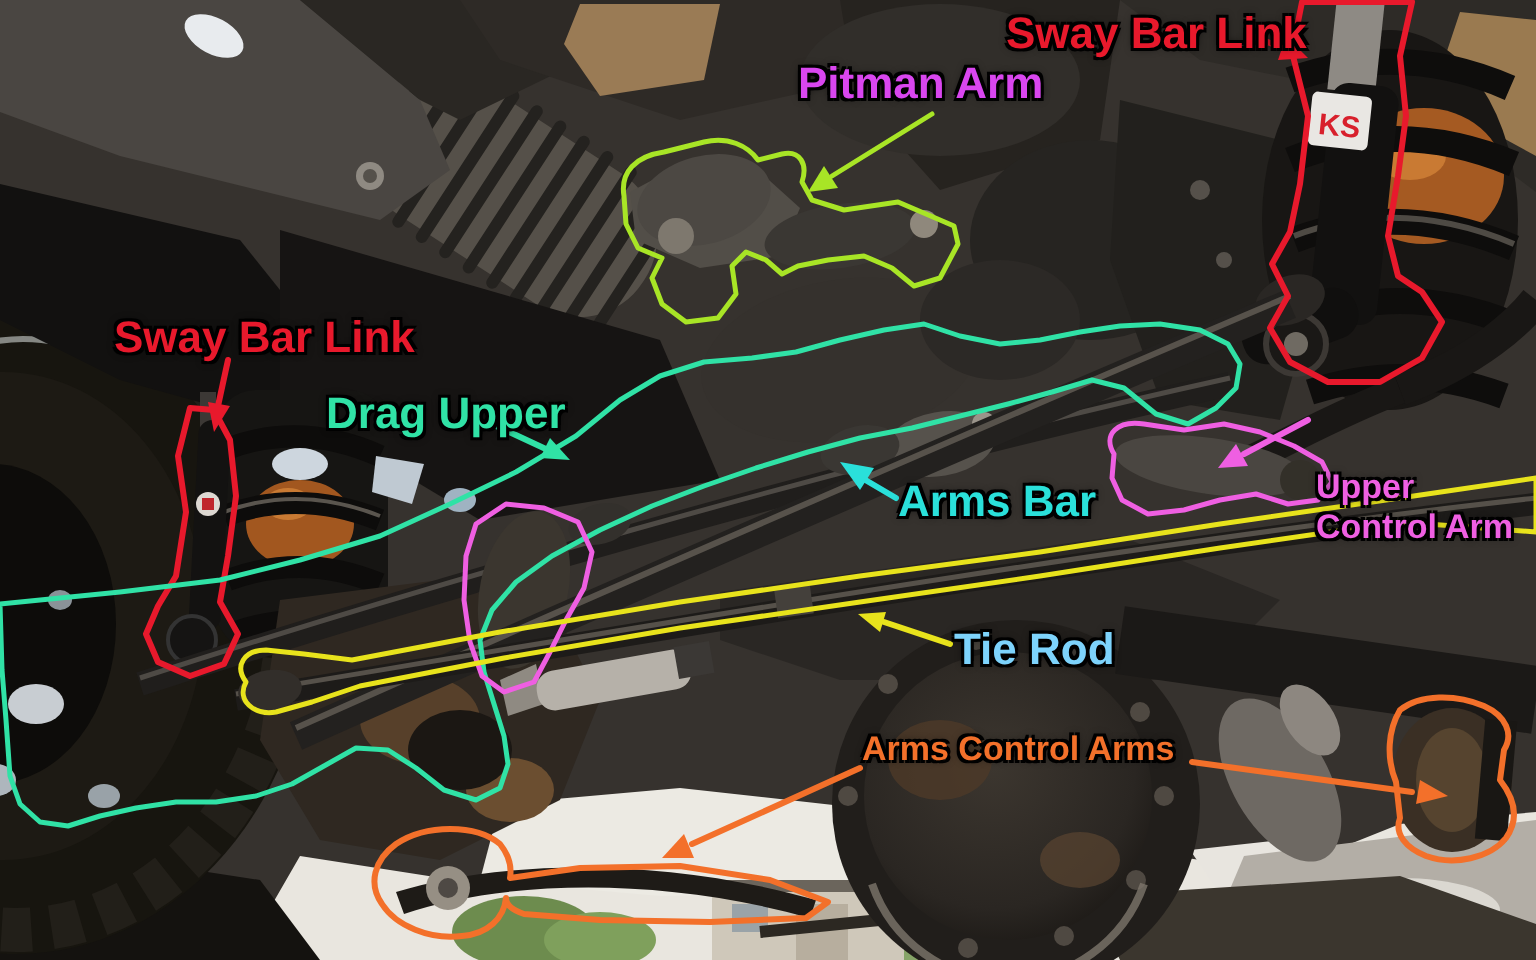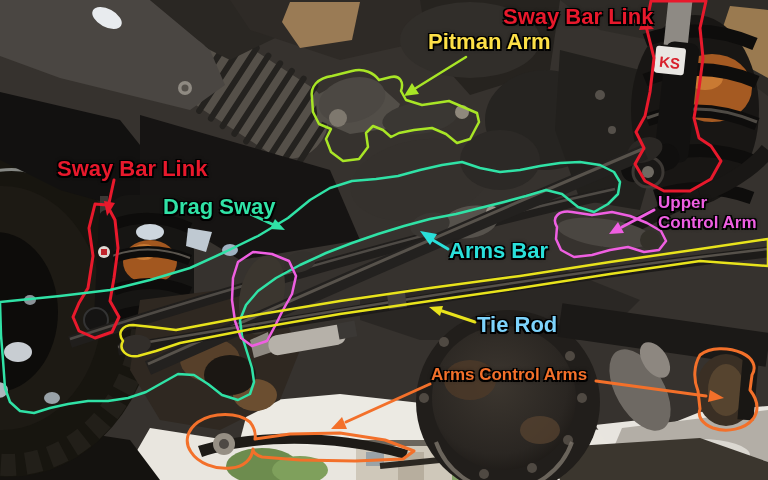--- a/index.html
+++ b/index.html
@@ -260,20 +260,20 @@
     <path stroke-width="3" d="M253,449 C252,459 244,467 231,468 C215,470 198,463 191,452 C184,442 187,430 198,422 C213,412 238,412 250,422 C254,427 256,433 255,439 L290,434 L340,433 L385,440 L414,451 L403,459 L355,461 L300,460 L262,457 C256,455 253,452 253,449 Z" stroke="#f3702a"></path>
     <path stroke-width="3" d="M700,355 C710,347 728,347 742,353 C753,358 757,367 752,375 L750,390 C757,399 760,409 753,419 C745,429 727,433 713,428 C703,424 697,417 700,409 L698,391 C693,379 694,365 700,355 Z" stroke="#f3702a"></path>
     <line stroke-width="3" x1="596" y1="381" x2="706" y2="396" stroke="#f3702a"></line>
     <polygon stroke="none" points="724,398 708,402 710,390" fill="#f3702a"></polygon>
     <line stroke-width="3" x1="430" y1="384" x2="346" y2="422" stroke="#f3702a"></line>
     <polygon stroke="none" points="331,429 342,417 347,429" fill="#f3702a"></polygon>
   </g>
 </svg>
 
 <div class="label" id="lbl-sway-right" style="color: rgb(232, 25, 44);">Sway Bar Link</div>
-<div class="label" id="lbl-pitman" style="color: #fde047; margin-left: 29px;">Pitman Arm</div>
+<div class="label" id="lbl-pitman" style="color: #d946ef;">Pitman Arm</div>
 <div class="label" id="lbl-sway-left" style="color: rgb(232, 25, 44);">Sway Bar Link</div>
-<div class="label" id="lbl-drag" style="color: rgb(48, 226, 166);">Drag Sway</div>
+<div class="label" id="lbl-drag" style="color: rgb(48, 226, 166);">Drag Upper</div>
 <div class="label" id="lbl-track" style="color: rgb(42, 224, 218);">Arms Bar</div>
-<div class="label" id="lbl-upper" style="color: rgb(239, 95, 226);">Upper Control Arm</div>
+<div class="label" id="lbl-upper" style="color: rgb(239, 95, 226); margin-top: 41px;">Upper Control Arm</div>
 <div class="label" id="lbl-tie" style="color: #7dd3fc;">Tie Rod</div>
 <div class="label" id="lbl-lower" style="color: rgb(243, 112, 42);">Arms Control Arms</div>
 </div>
 
 </body></html>

